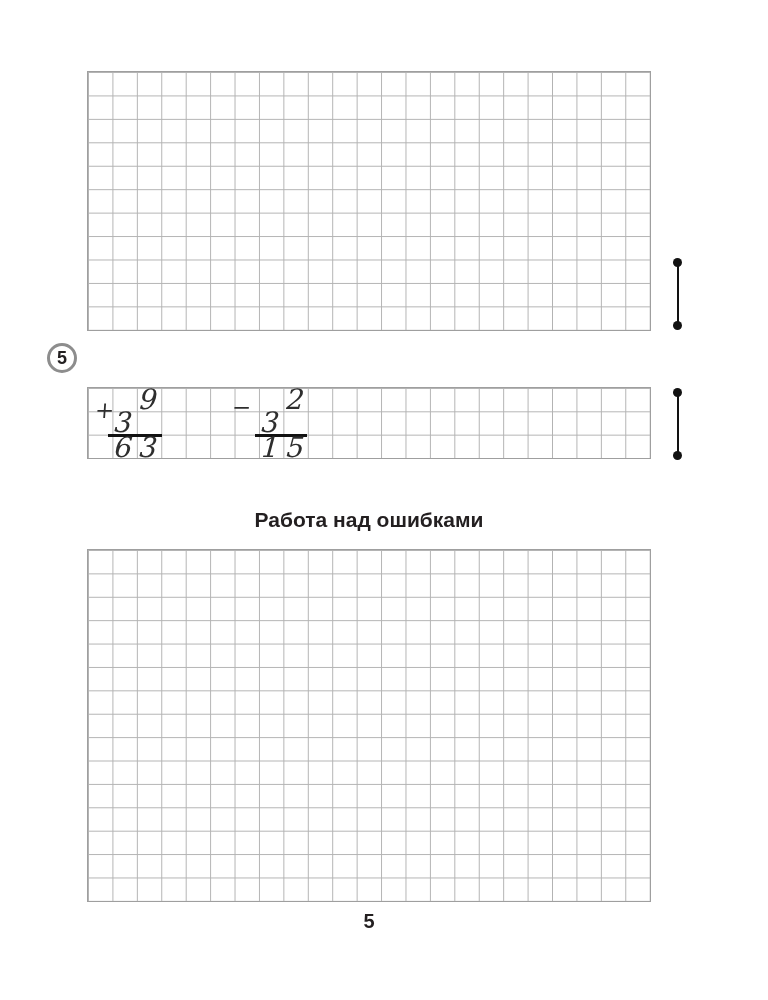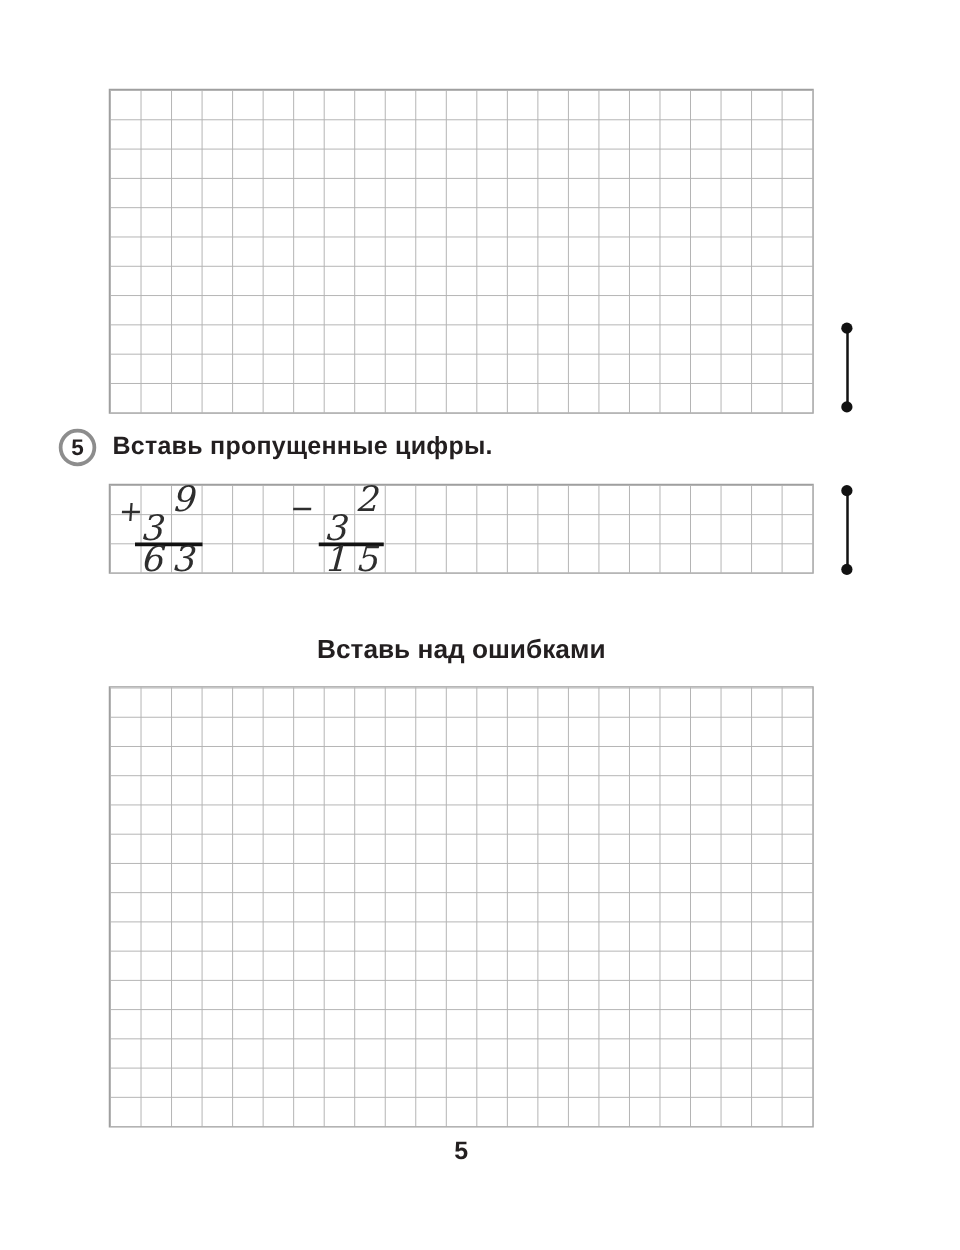--- a/index.html
+++ b/index.html
@@ -102,21 +102,20 @@
 
   <div class="marker marker-1">
     <span class="dot dot-top"></span>
     <span class="mline"></span>
     <span class="dot dot-bottom"></span>
   </div>
 
   <div class="task-badge">
     <span>5</span>
   </div>
-  <div class="instruction">Вставь пропущенные цифры.</div>
 
   <div class="grid grid-middle"></div>
 
   <div class="marker marker-2">
     <span class="dot dot-top"></span>
     <span class="mline"></span>
     <span class="dot dot-bottom"></span>
   </div>
 
   <div>
@@ -130,19 +129,19 @@
 
   <div>
     <span class="hw op" style="left:232px; top:397px;">−</span>
     <span class="hw" style="left:283px; top:388px;">2</span>
     <span class="hw" style="left:258px; top:411px;">3</span>
     <span class="answer-line" style="left:255px; width:52px;"></span>
     <span class="hw" style="left:258px; top:436px;">1</span>
     <span class="hw" style="left:283px; top:436px;">5</span>
   </div>
 
-  <div class="heading">Вставь над ошибками</div>
+  <div class="heading">Работа над ошибками</div>
 
   <div class="grid grid-bottom"></div>
 
   <div class="page-number">5</div>
 
 </div>
 
 </body></html>

